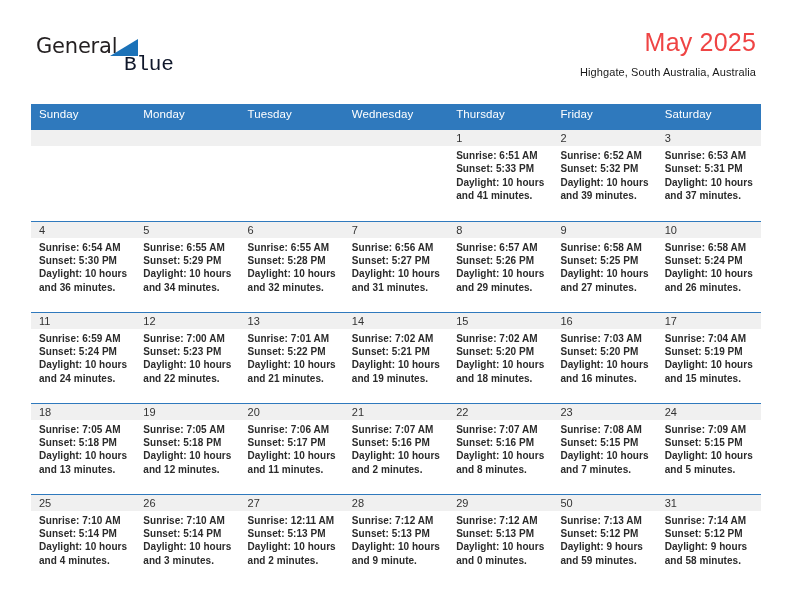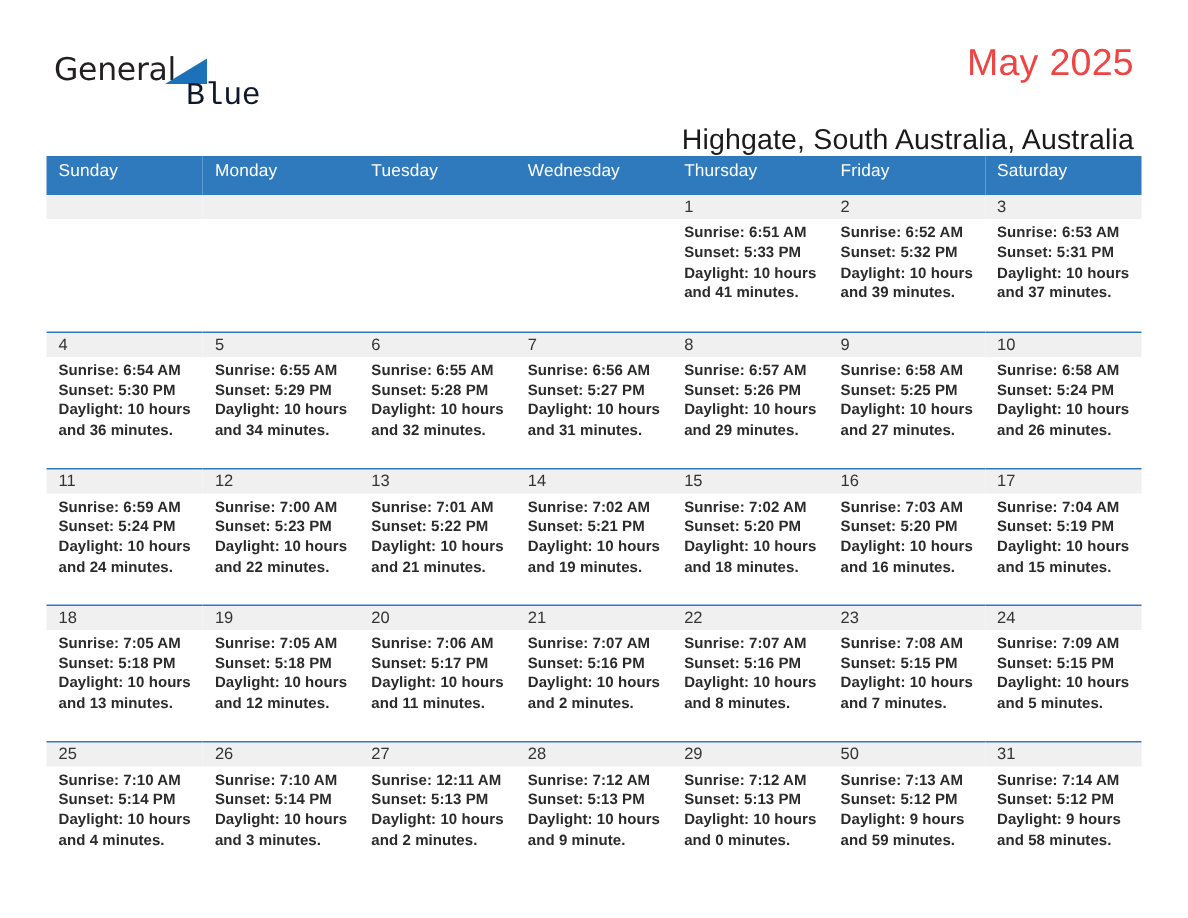--- a/index.html
+++ b/index.html
@@ -69,22 +69,22 @@
     text-align: right;
   }
   .cal-title {
     font-size: 25px;
     font-weight: normal;
     color: #ef4444;
     line-height: 1.15;
     letter-spacing: 0.2px;
   }
   .cal-subtitle {
-    margin-top: 26px;
-    font-size: 19px;
+    margin-top: 9px;
+    font-size: 11px;
     color: #1a1a1a;
     letter-spacing: 0.1px;
   }
 
   
   .cal-wrap {
     position: absolute;
     left: 31px;
     top: 104px;
     width: 730px;

